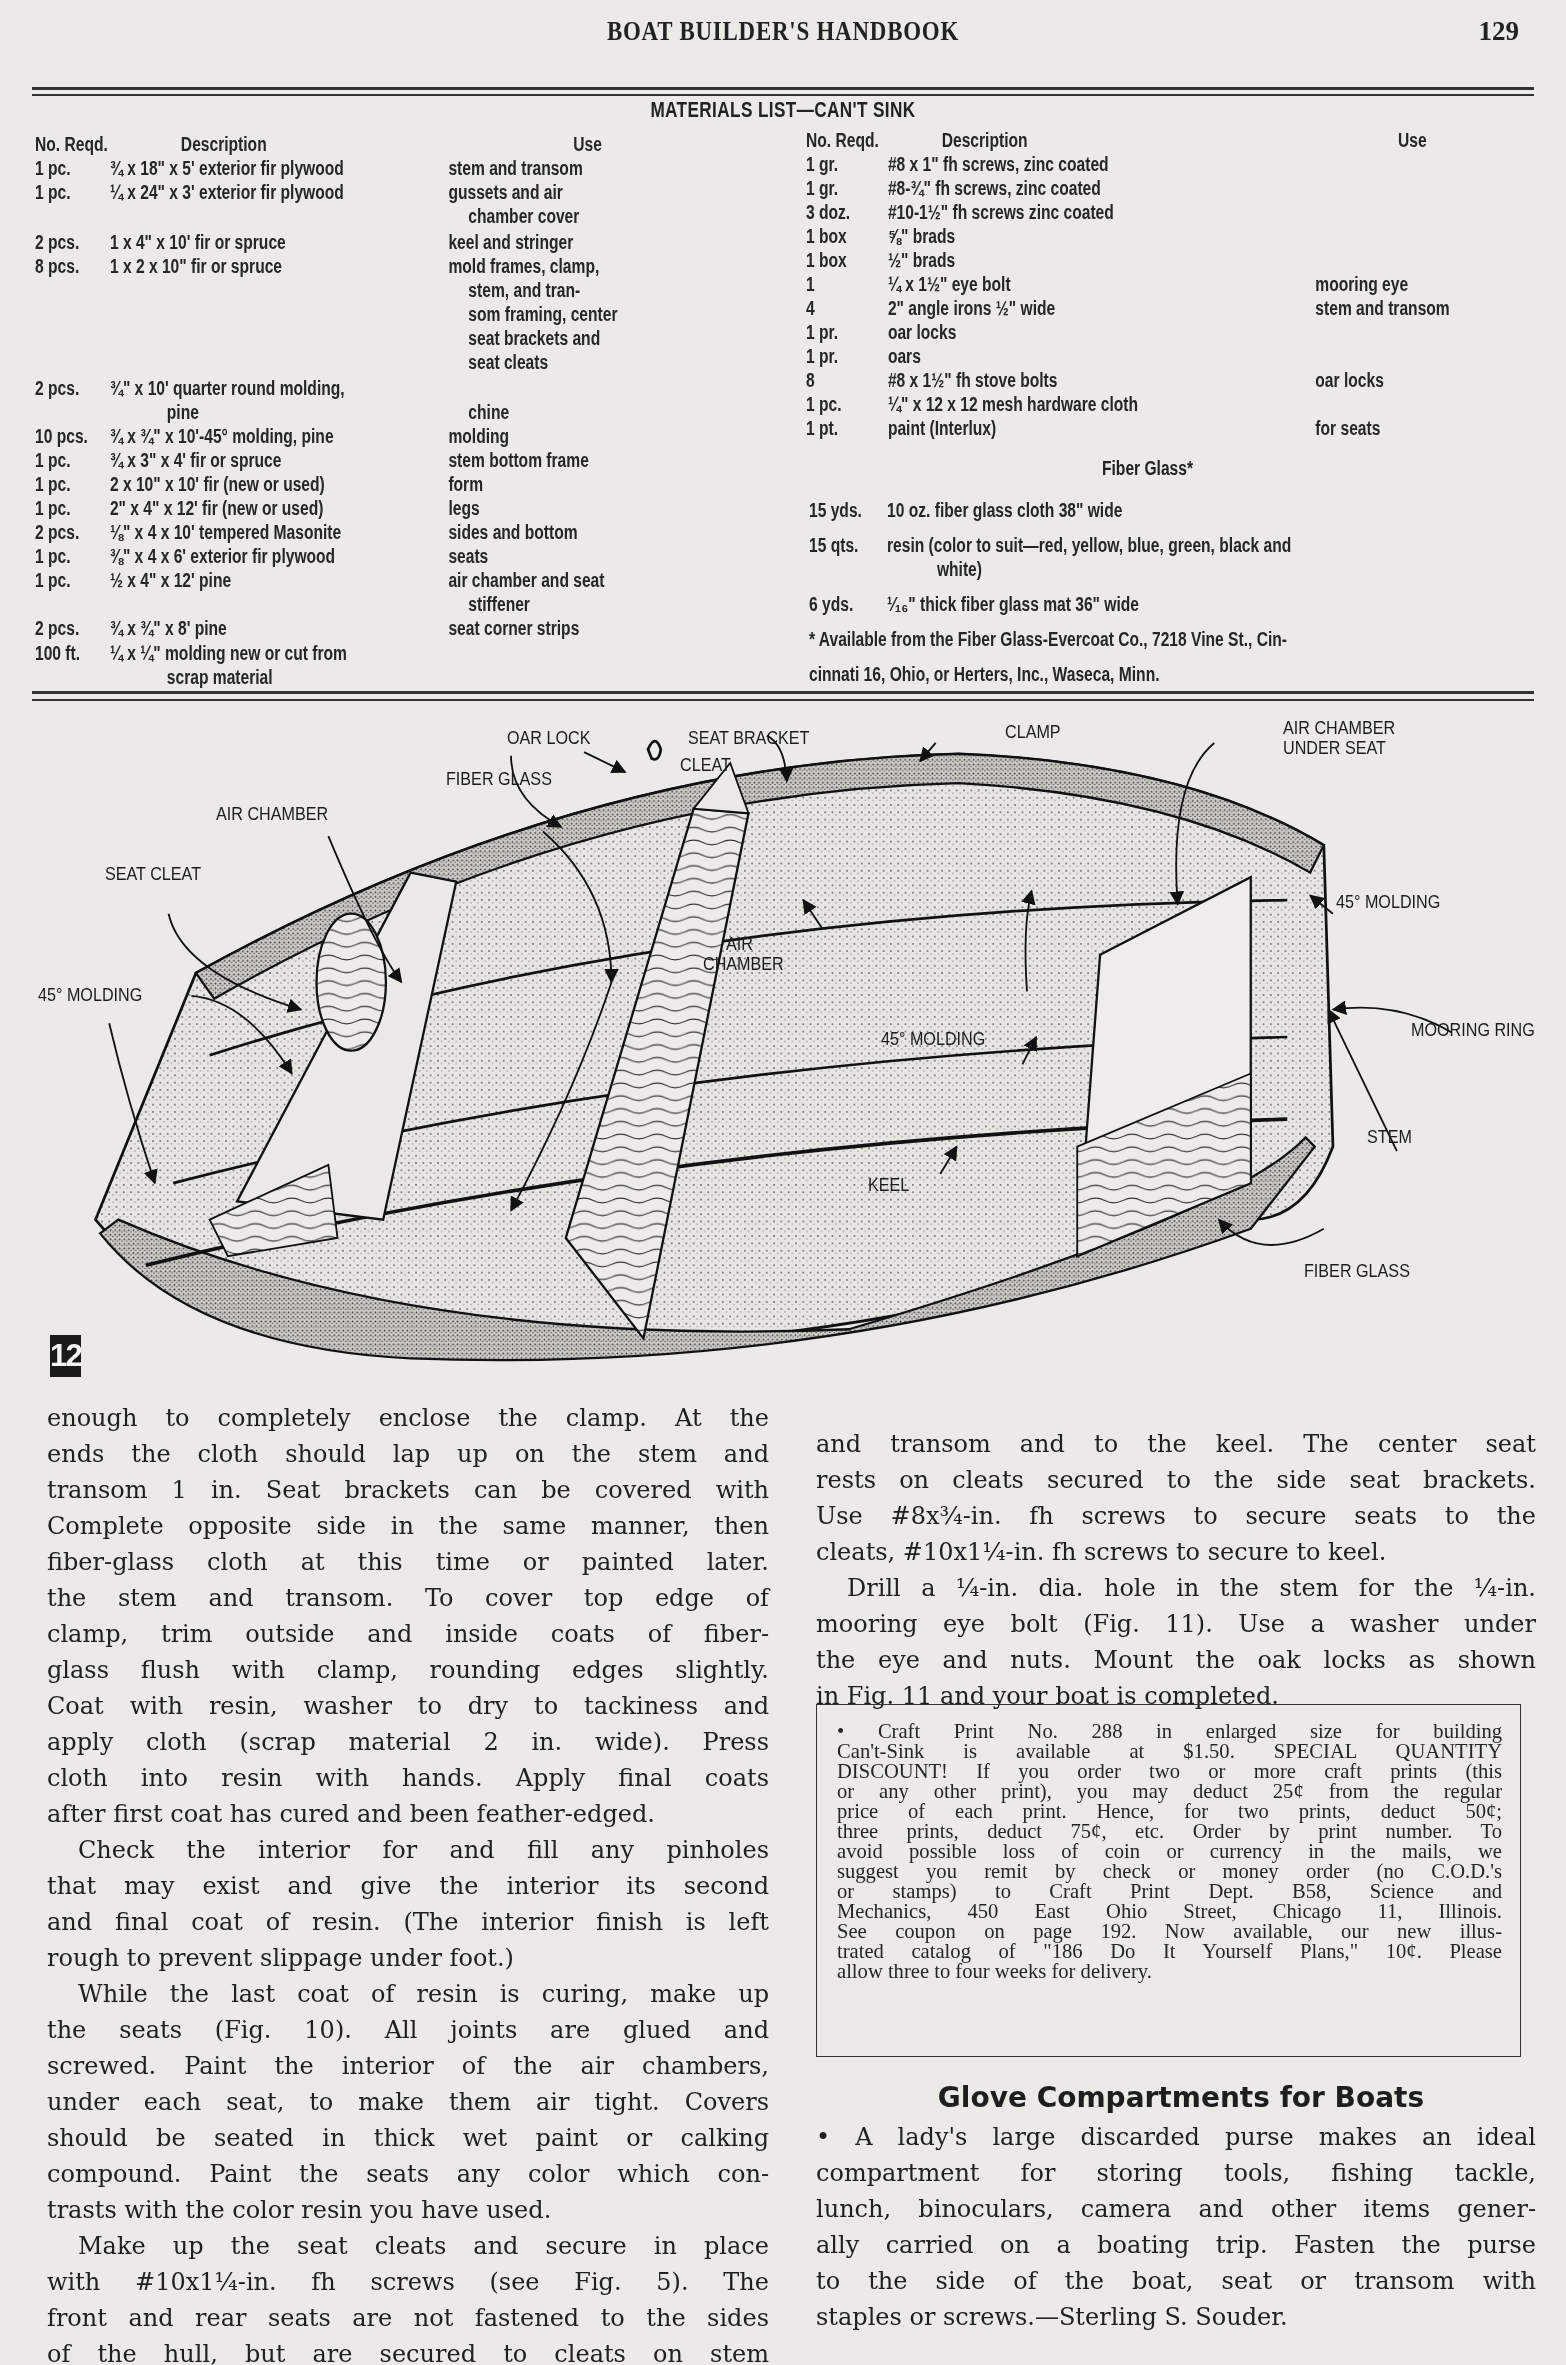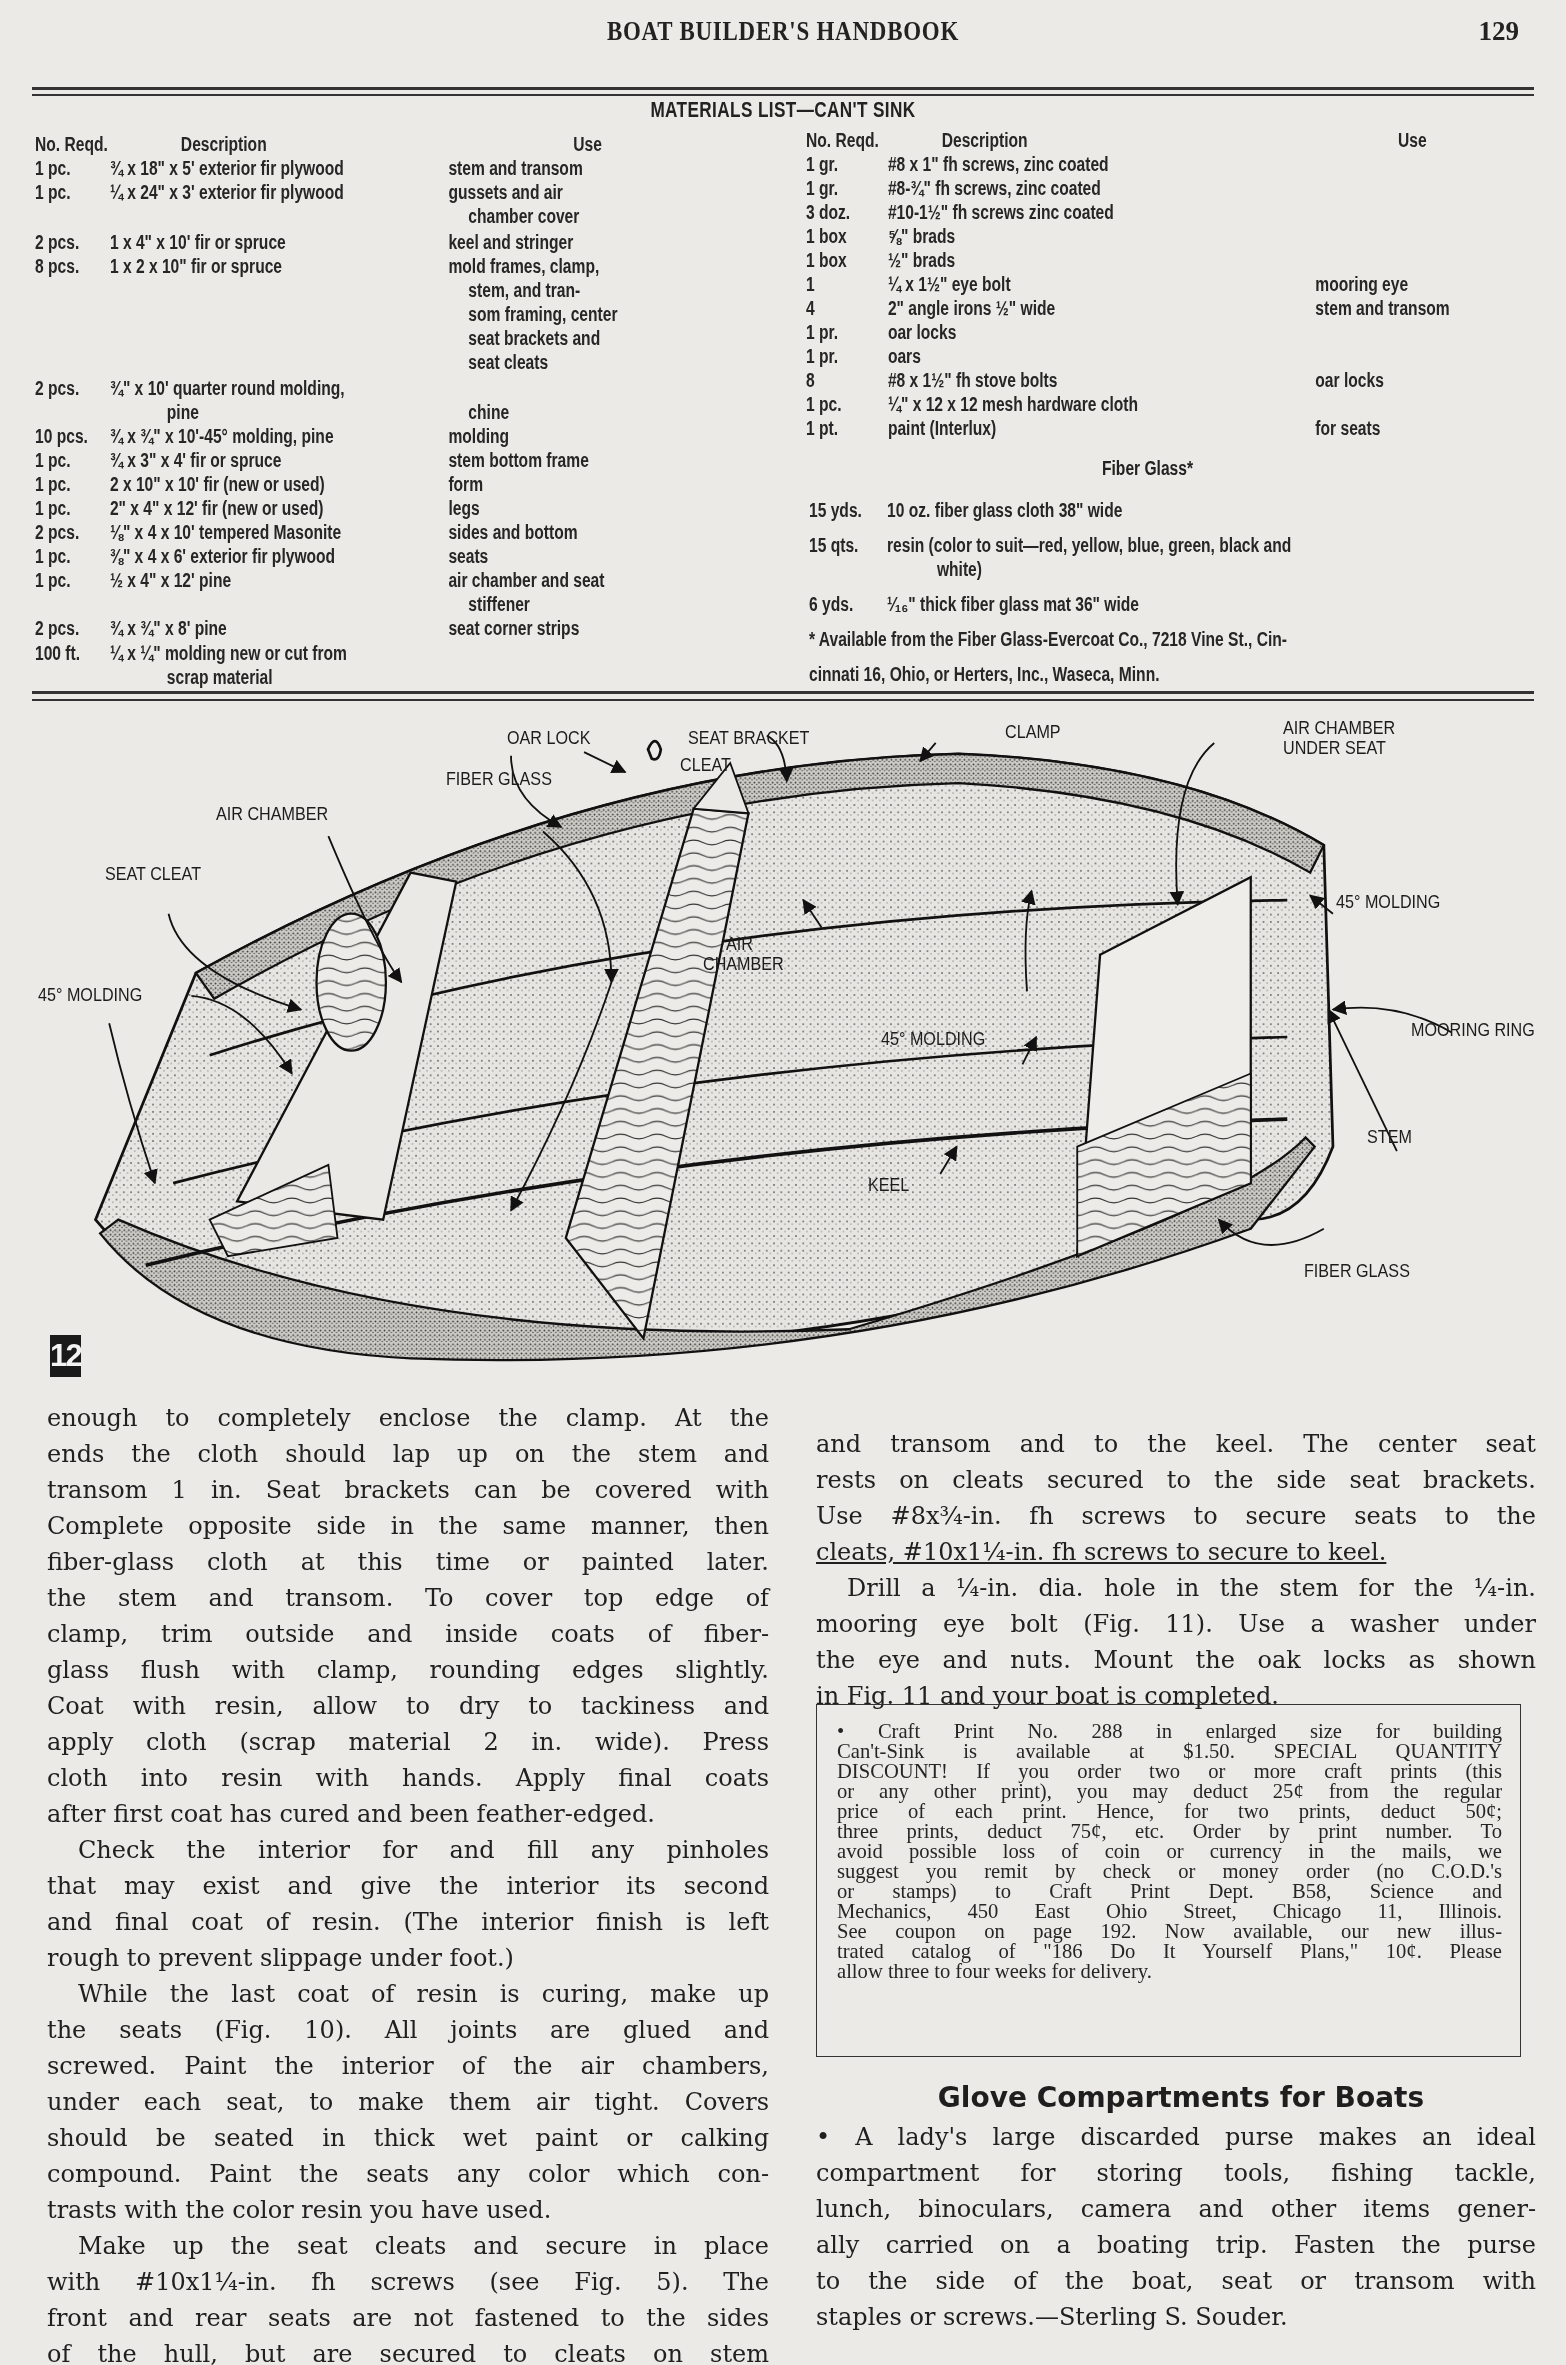--- a/index.html
+++ b/index.html
@@ -374,21 +374,21 @@
 
 <div class="abs body-col" id="left-col" style="left:47px; top:1400px; width:722px;">
     <span class="line">enough to completely enclose the clamp. At the</span>
     <span class="line">ends the cloth should lap up on the stem and</span>
     <span class="line">transom 1 in. Seat brackets can be covered with</span>
     <span class="line">Complete opposite side in the same manner, then</span>
     <span class="line">fiber-glass cloth at this time or painted later.</span>
     <span class="line">the stem and transom. To cover top edge of</span>
     <span class="line">clamp, trim outside and inside coats of fiber-</span>
     <span class="line">glass flush with clamp, rounding edges slightly.</span>
-    <span class="line">Coat with resin, allow to dry to tackiness and</span>
+    <span class="line">Coat with resin, washer to dry to tackiness and</span>
     <span class="line">apply cloth (scrap material 2 in. wide). Press</span>
     <span class="line">cloth into resin with hands. Apply final coats</span>
     <span class="line" style="text-align-last: left;">after first coat has cured and been feather-edged.</span>
     <span class="line" style="padding-left: 31px;">Check the interior for and fill any pinholes</span>
     <span class="line">that may exist and give the interior its second</span>
     <span class="line">and final coat of resin. (The interior finish is left</span>
     <span class="line" style="text-align-last: left;">rough to prevent slippage under foot.)</span>
     <span class="line" style="padding-left: 31px;">While the last coat of resin is curing, make up</span>
     <span class="line">the seats (Fig. 10). All joints are glued and</span>
     <span class="line">screwed. Paint the interior of the air chambers,</span>
@@ -398,21 +398,21 @@
     <span class="line" style="text-align-last: left;">trasts with the color resin you have used.</span>
     <span class="line" style="padding-left: 31px;">Make up the seat cleats and secure in place</span>
     <span class="line">with #10x1¼-in. fh screws (see Fig. 5). The</span>
     <span class="line">front and rear seats are not fastened to the sides</span>
     <span class="line">of the hull, but are secured to cleats on stem</span>
   </div>
 <div class="abs body-col" id="right-col" style="left:816px; top:1394px; width:720px;margin-top:32px;">
     <span class="line">and transom and to the keel. The center seat</span>
     <span class="line">rests on cleats secured to the side seat brackets.</span>
     <span class="line">Use #8x¾-in. fh screws to secure seats to the</span>
-    <span class="line" style="text-align-last: left; text-decoration: underline;">cleats, #10x1¼-in. fh screws to secure to keel.</span>
+    <span class="line" style="text-align-last: left;">cleats, #10x1¼-in. fh screws to secure to keel.</span>
     <span class="line" style="padding-left: 31px;">Drill a ¼-in. dia. hole in the stem for the ¼-in.</span>
     <span class="line">mooring eye bolt (Fig. 11). Use a washer under</span>
     <span class="line">the eye and nuts. Mount the oak locks as shown</span>
     <span class="line" style="text-align-last: left;">in Fig. 11 and your boat is completed.</span>
   </div>
 
 <div class="abs craft-box" id="craft">
     <span class="line">• Craft Print No. 288 in enlarged size for building</span>
     <span class="line">Can't-Sink is available at $1.50. SPECIAL QUANTITY</span>
     <span class="line">DISCOUNT! If you order two or more craft prints (this</span>

